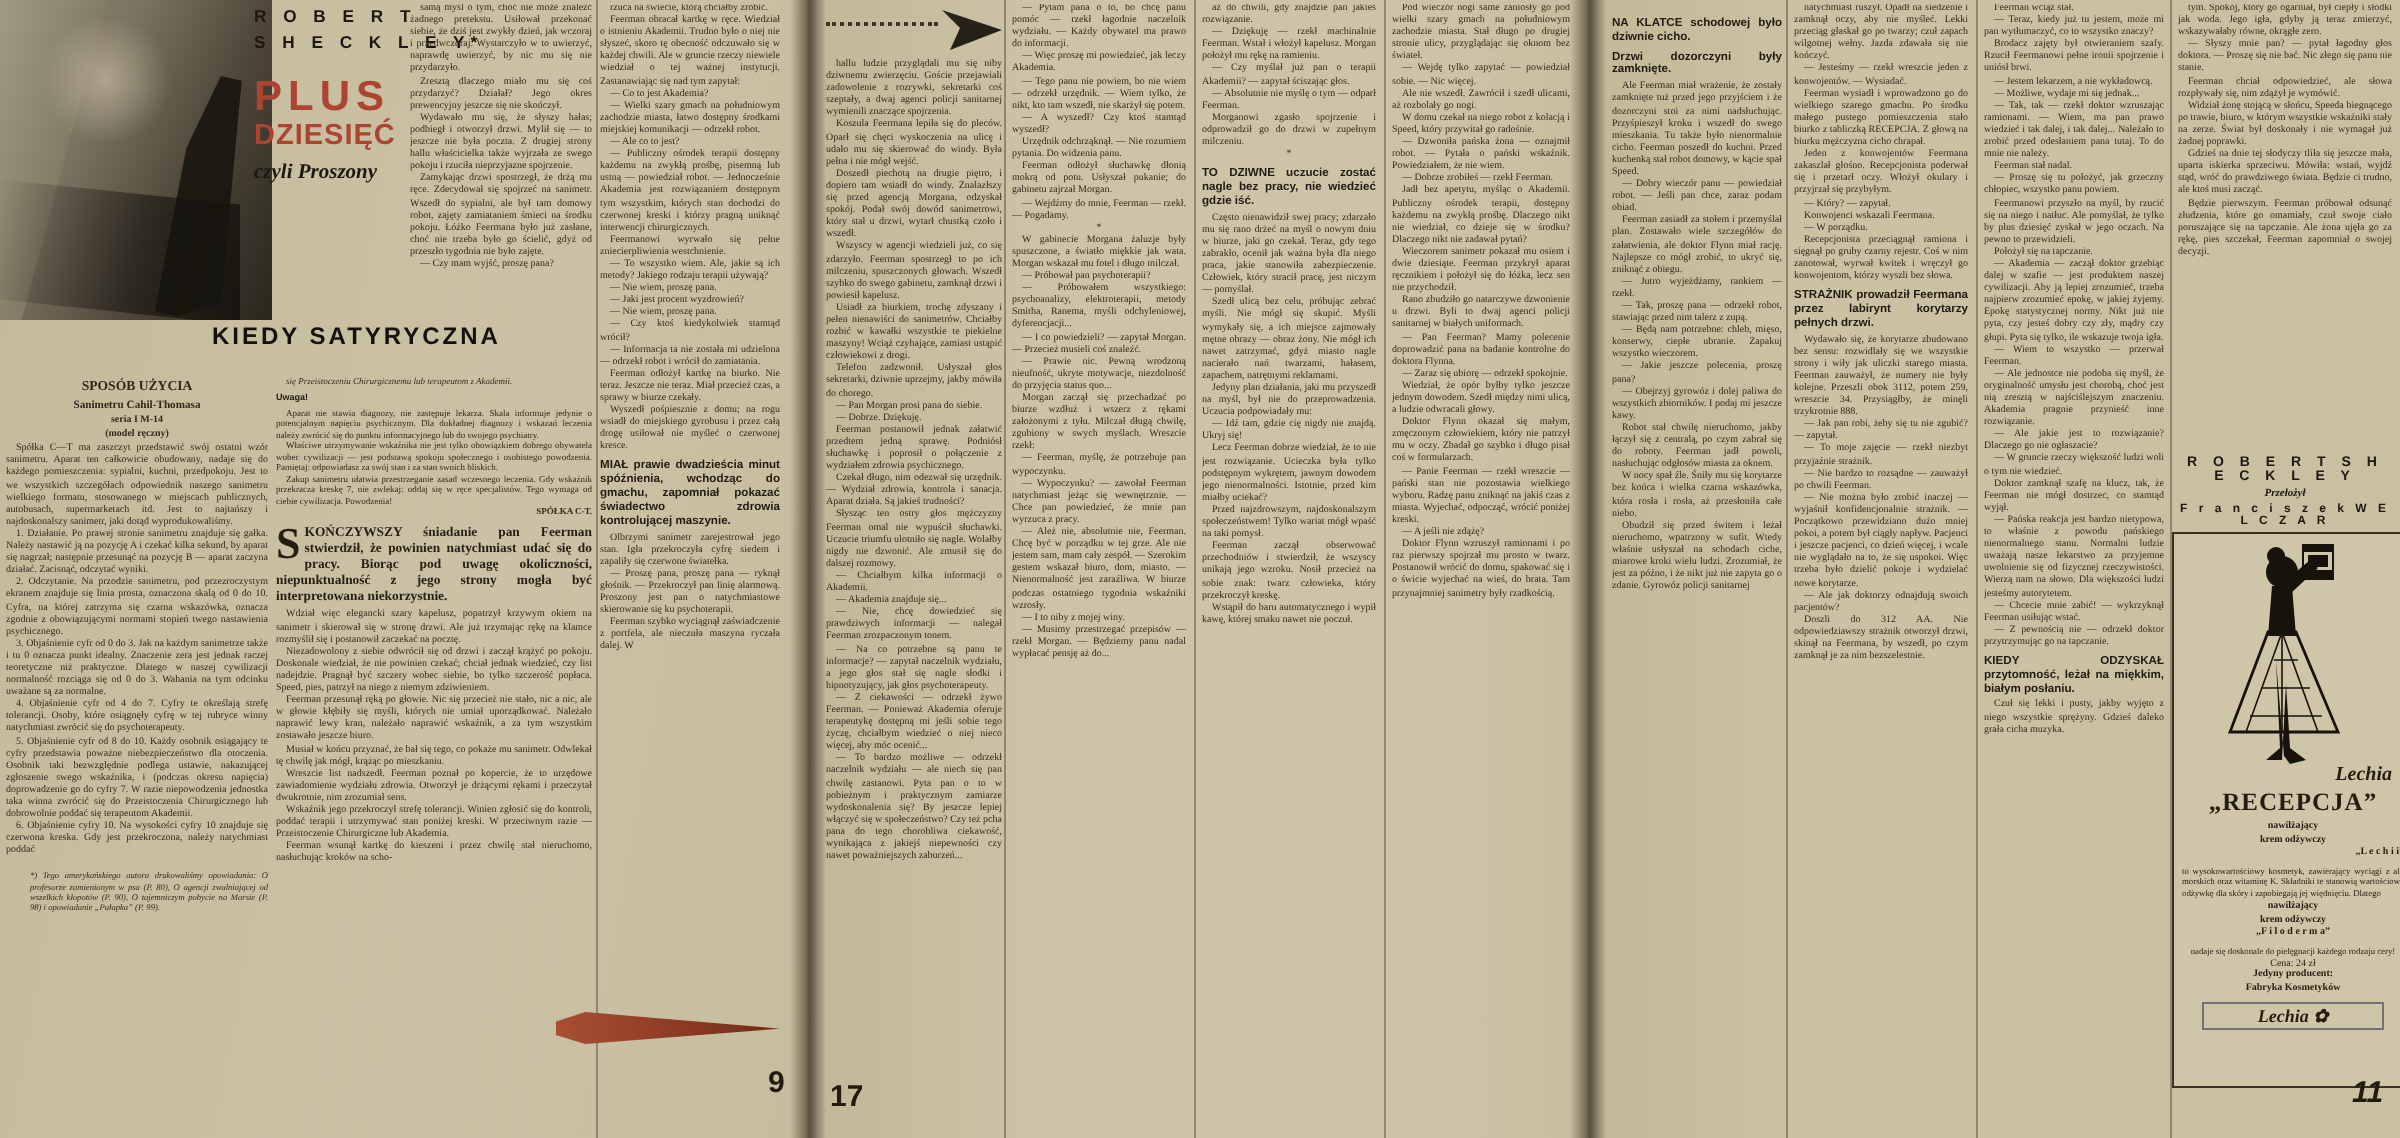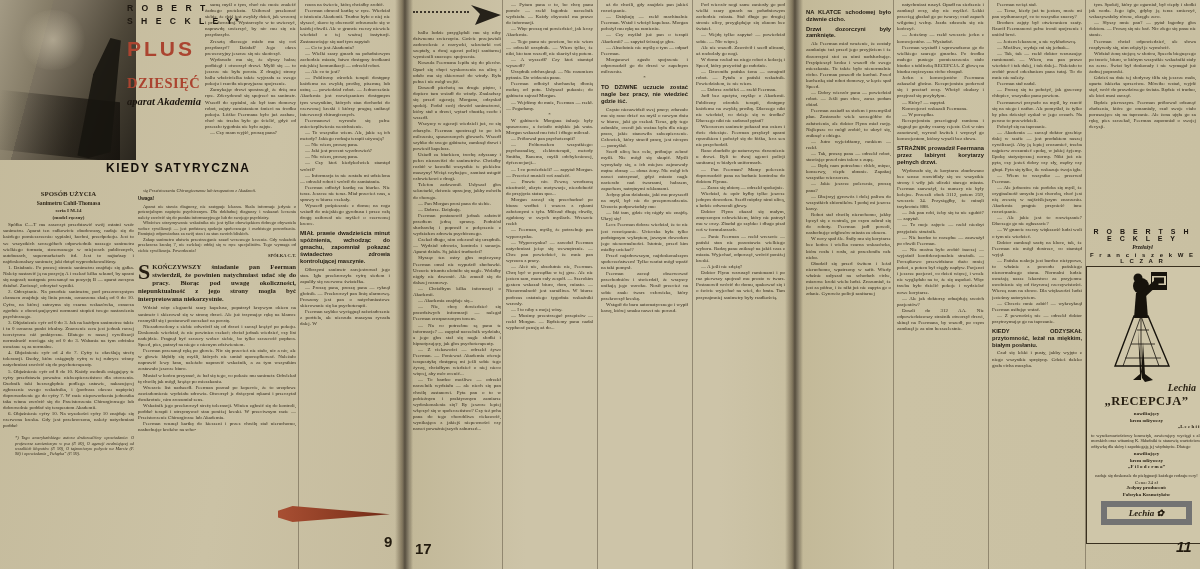--- a/index.html
+++ b/index.html
@@ -40,22 +40,22 @@
   .photo:after{content:"";position:absolute;left:78px;top:38px;width:46px;height:120px;
     background:#17140f;transform:skewX(-14deg);
     clip-path:polygon(38% 0,62% 2%,70% 22%,100% 95%,55% 100%,30% 98%,20% 30%);opacity:.88;}
   .shadow-streak{position:absolute;left:0;top:96px;width:120px;height:60px;
     background:linear-gradient(100deg,rgba(15,12,8,.0),rgba(15,12,8,.55) 60%,rgba(15,12,8,.75));transform:skewY(6deg);}
   .titleblock{position:absolute;left:127px;top:2px;width:76px;height:158px;}
   .author{font-family:"Liberation Sans",sans-serif;font-weight:bold;color:#1d1710;
           font-size:8.6px;letter-spacing:3px;line-height:1.55;white-space:nowrap;}
   .t-plus{font-family:"Liberation Sans",sans-serif;font-weight:bold;font-size:21px;
           letter-spacing:3px;line-height:1;margin-top:9px;}
-  .t-dz{font-family:Liberation Serif, serif;font-weight:bold;font-size:14.5px;
-        letter-spacing:.5px;line-height:1.35;margin-top:15px;}
+  .t-dz{font-family:Liberation Sans, sans-serif;font-weight:bold;font-size:14.5px;
+        letter-spacing:.5px;line-height:1.35;}
   .t-sub{font-weight:bold;font-style:italic;font-size:10.5px;margin-top:3px;color:#1d1710;}
   .genre{position:absolute;left:106px;top:161px;width:190px;font-family:"Liberation Sans",sans-serif;
          font-weight:bold;font-size:12px;letter-spacing:1.5px;color:#15100a;white-space:nowrap;}
   .pagenum{position:absolute;font-family:"Liberation Sans",sans-serif;font-weight:bold;
            font-size:15px;color:#221a0e;}
   .pennant{position:absolute;left:278px;top:506px;width:112px;height:16px;
     background:linear-gradient(90deg,#a84f33,#8a3a22 60%,#6f2a16);
     clip-path:polygon(0% 30%,13% 0%,100% 52%,13% 100%,0 72%);}
   .arrowline{position:relative;height:26px;margin-bottom:2px;}
   .arrowline .dots{position:absolute;left:0;right:32px;top:9px;border-top:2.5px dotted #3c352a;}
@@ -66,39 +66,39 @@
   .credit .c3{font-size:6px;letter-spacing:2px;}
   
   .ad{position:absolute;left:286px;top:266px;width:121px;height:278px;border:1.2px solid #39301f;
       background:#cfc6a9;box-sizing:border-box;padding:3px 4px;text-align:center;color:#251d10;}
   .ad .fig{margin:0 auto;display:block;}
   .ad .script{font-style:italic;font-weight:bold;font-size:10px;text-align:right;margin:-6px 6px 0 0;}
   .ad .big{font-weight:bold;font-size:12.5px;letter-spacing:.5px;margin:1px 0 2px;}
   .ad .bold-sm{font-weight:bold;font-size:5px;line-height:1.3;}
   .ad .body{font-size:4.4px;text-align:justify;line-height:1.25;margin:2px 0;}
   .ad .price{font-size:5px;margin-top:2px;}
-  .ad .logo{border:6px solid #737373;margin:3px 10px 12px;font-style:italic;font-weight:bold;
+  .ad .logo{border:1px solid #737373;margin:3px 10px 12px;font-style:italic;font-weight:bold;
             font-size:9px;padding:1px 0;}
 </style>
 </head>
 <body>
 
 <div class="spread">
 
   <div class="page p9">
     <div class="photo">
       <div class="shadow-streak"></div>
     </div>
 
     <div class="titleblock">
       <div class="author">R O B E R T</div>
       <div class="author">S H E C K L E Y*</div>
       <div class="t-plus" style="color:#ab4430">PLUS</div>
       <div class="t-dz" style="color:#ab4430">DZIESIĘĆ</div>
-      <div class="t-sub">aparat Akademia</div>
+      <div class="t-sub">czyli Proszony</div>
     </div>
 
     <div class="col" style="left:205px;top:2px;width:91px;height:156px;">
         <p class="para">samą myśl o tym, choć nie może znaleźć żadnego pretekstu. Usiłował przekonać siebie, że dziś jest zwykły dzień, jak wczoraj i przedwczoraj. Wystarczyło w to uwierzyć, naprawdę uwierzyć, by nic mu się nie przydarzyło.</p>
         <p class="para">Zresztą dlaczego miało mu się coś przydarzyć? Działał? Jego okres prewencyjny jeszcze się nie skończył.</p>
         <p class="para">Wydawało mu się, że słyszy hałas; podbiegł i otworzył drzwi. Mylił się — to jeszcze nie była poczta. Z drugiej strony hallu właścicielka także wyjrzała ze swego pokoju i rzuciła nieprzyjazne spojrzenie.</p>
         <p class="para">Zamykając drzwi spostrzegł, że drżą mu ręce. Zdecydował się spojrzeć na sanimetr. Wszedł do sypialni, ale był tam domowy robot, zajęty zamiataniem śmieci na środku pokoju. Łóżko Feermana było już zasłane, choć nie trzeba było go ścielić, gdyż od przeszło tygodnia nie było zajęte.</p>
         <p class="para">— Czy mam wyjść, proszę pana?</p>
       </div>
     <div class="col" style="left:300px;top:2px;width:90px;height:500px;">

